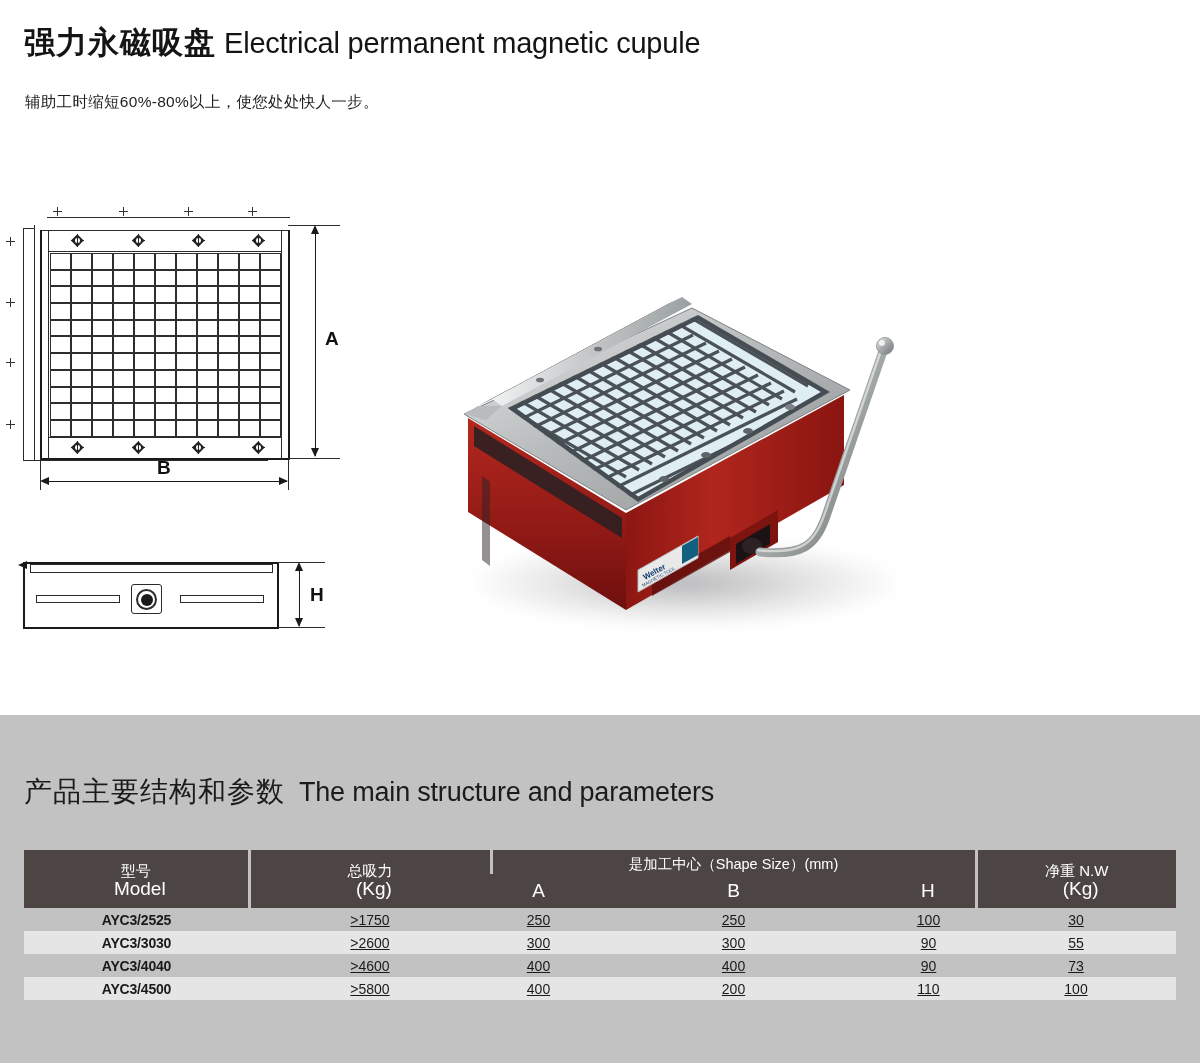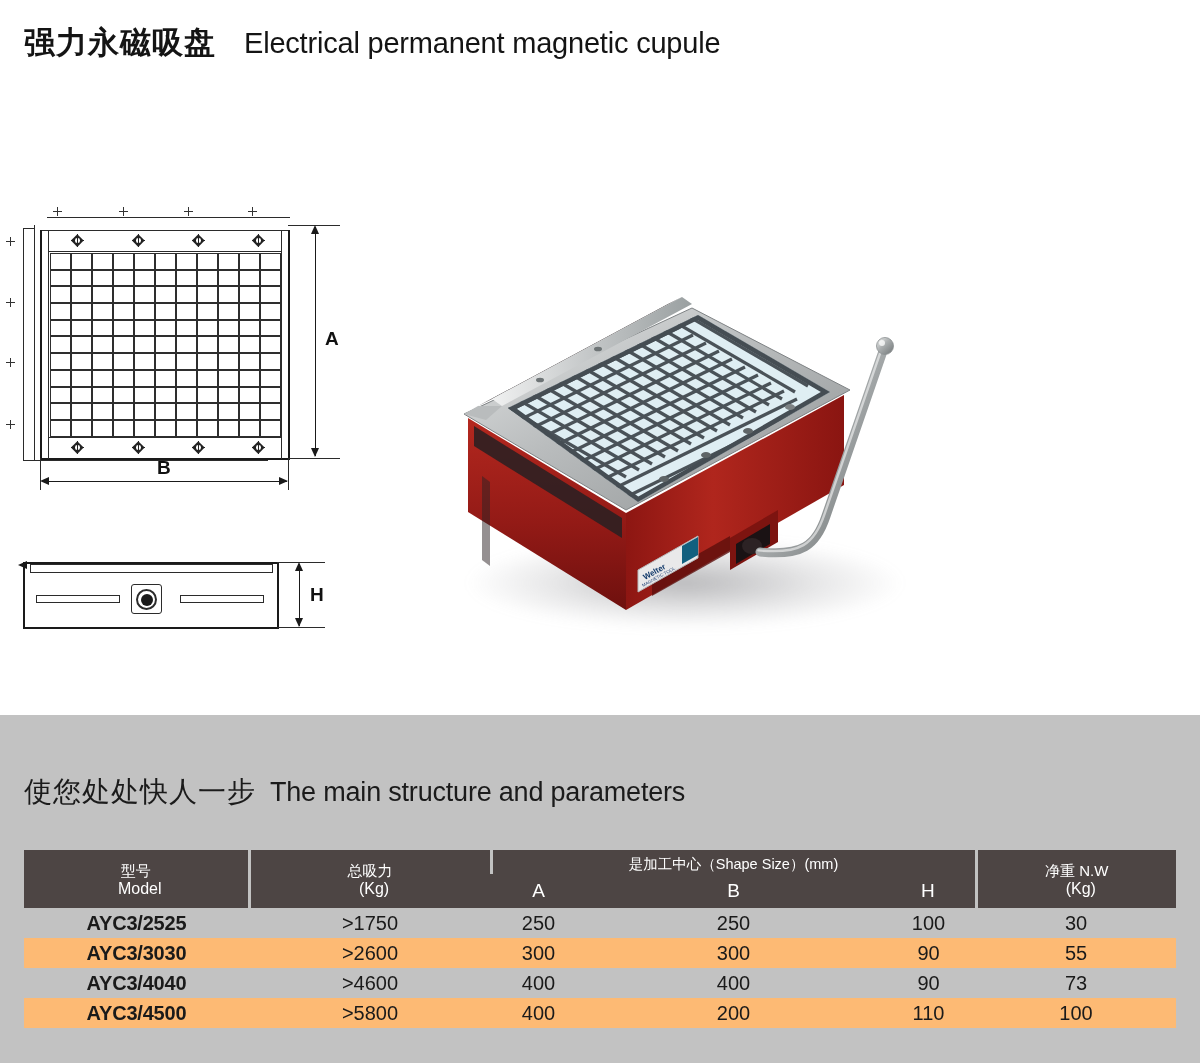--- a/index.html
+++ b/index.html
@@ -19,21 +19,21 @@
   .title-row {
     position: absolute; left: 24px; top: 22px;
     white-space: nowrap;
   }
   .title-cn {
     font-size: 31px; font-weight: bold; color: #141414;
     letter-spacing: 1px; vertical-align: baseline;
   }
   .title-en {
     font-size: 29px; font-weight: 400; color: #141414;
-    margin-left: 28px; letter-spacing: -0.2px;
+    margin-left: 8px; letter-spacing: -0.2px;
     vertical-align: baseline;
   }
   .subtitle {
     position: absolute; left: 25px; top: 88px;
     font-size: 15.5px; color: #1d1d1d; line-height: 28px;
     letter-spacing: 0.3px;
   }
   .subtitle div { white-space: nowrap; }
 
   
@@ -125,38 +125,39 @@
   table.spec th, table.spec td {
     padding: 0; margin: 0; text-align: center; vertical-align: middle;
   }
   .hdr-cell {
     background: #4d4544; color: #ffffff; height: 58px;
     border-left: 3px solid #c2c2c2;
     font-weight: 400;
   }
   .hdr-cell.first { border-left: none; }
   .hdr-l1 { font-size: 15px; line-height: 19px; }
-  .hdr-l2 { font-size: 16px; line-height: 18px; padding-left: 8px; }
+  .hdr-l2 { font-size: 19px; line-height: 18px; padding-left: 8px; }
   .hdr-big { font-size: 19px; line-height: 22px; }
   .hdr-group-top { font-size: 14.5px; line-height: 18px; padding-bottom: 1px; }
 
   tr.row-odd td { background: #c2c2c2; }
-  tr.row-even td { background: #fdba74; }
-  table.spec td { height: 30px; font-size: 20px; color: #1a1a1a; }
+  tr.row-even td { background: #e5e5e5; }
+  table.spec td { height: 23px; font-size: 14px; color: #1a1a1a; text-decoration: underline; }
   td.model { font-weight: bold; font-size: 15px; letter-spacing: -0.2px; }
   .model-txt { display:inline-block; }
 </style>
 </head>
 <body>
 
 <div class="header">
   <div class="title-row">
     <span class="title-cn">强力永磁吸盘</span><span class="title-en">Electrical permanent magnetic cupule</span>
   </div>
   <div class="subtitle">
+    <div>辅助工时缩短60%-80%以上，使您处处快人一步。</div>
   </div>
 </div>
 
 <div class="drawing-wrap">
 
   <div class="dwg" style="left:0;top:0;width:340px;height:290px;">
 
     <div class="ln ln-h" style="left:47px; top:22px; width:243px;"></div>
     <div class="ln ln-h" style="left:40px; top:35px; width:250px;"></div>
 
@@ -523,21 +524,21 @@
     <path d="M330,272 C372,276 386,266 396,236 L452,74" fill="none" stroke="url(#handleG)" stroke-width="9" stroke-linecap="round" stroke-linejoin="round"></path>
     <path d="M330,272 C372,276 386,266 396,236 L452,74" fill="none" stroke="#ffffff" stroke-width="2.4" stroke-linecap="round" opacity="0.55" transform="translate(-1.6,-1.6)"></path>
     <circle cx="455" cy="66" r="8.5" fill="url(#handleG)" stroke="#8a8f90" stroke-width="0.8"></circle>
     <circle cx="452" cy="63" r="3" fill="#ffffff" opacity="0.75"></circle>
   </svg>
 </div>
 
 <div class="band">
 
   <div class="section-title">
-    <span class="cn">使您处处快人一步</span><span class="en">The main structure and parameters</span>
+    <span class="cn">产品主要结构和参数</span><span class="en">The main structure and parameters</span>
   </div>
 
   <table class="spec">
     <colgroup>
       <col style="width:225px">
       <col style="width:242px">
       <col style="width:95px">
       <col style="width:295px">
       <col style="width:95px">
       <col style="width:200px">

